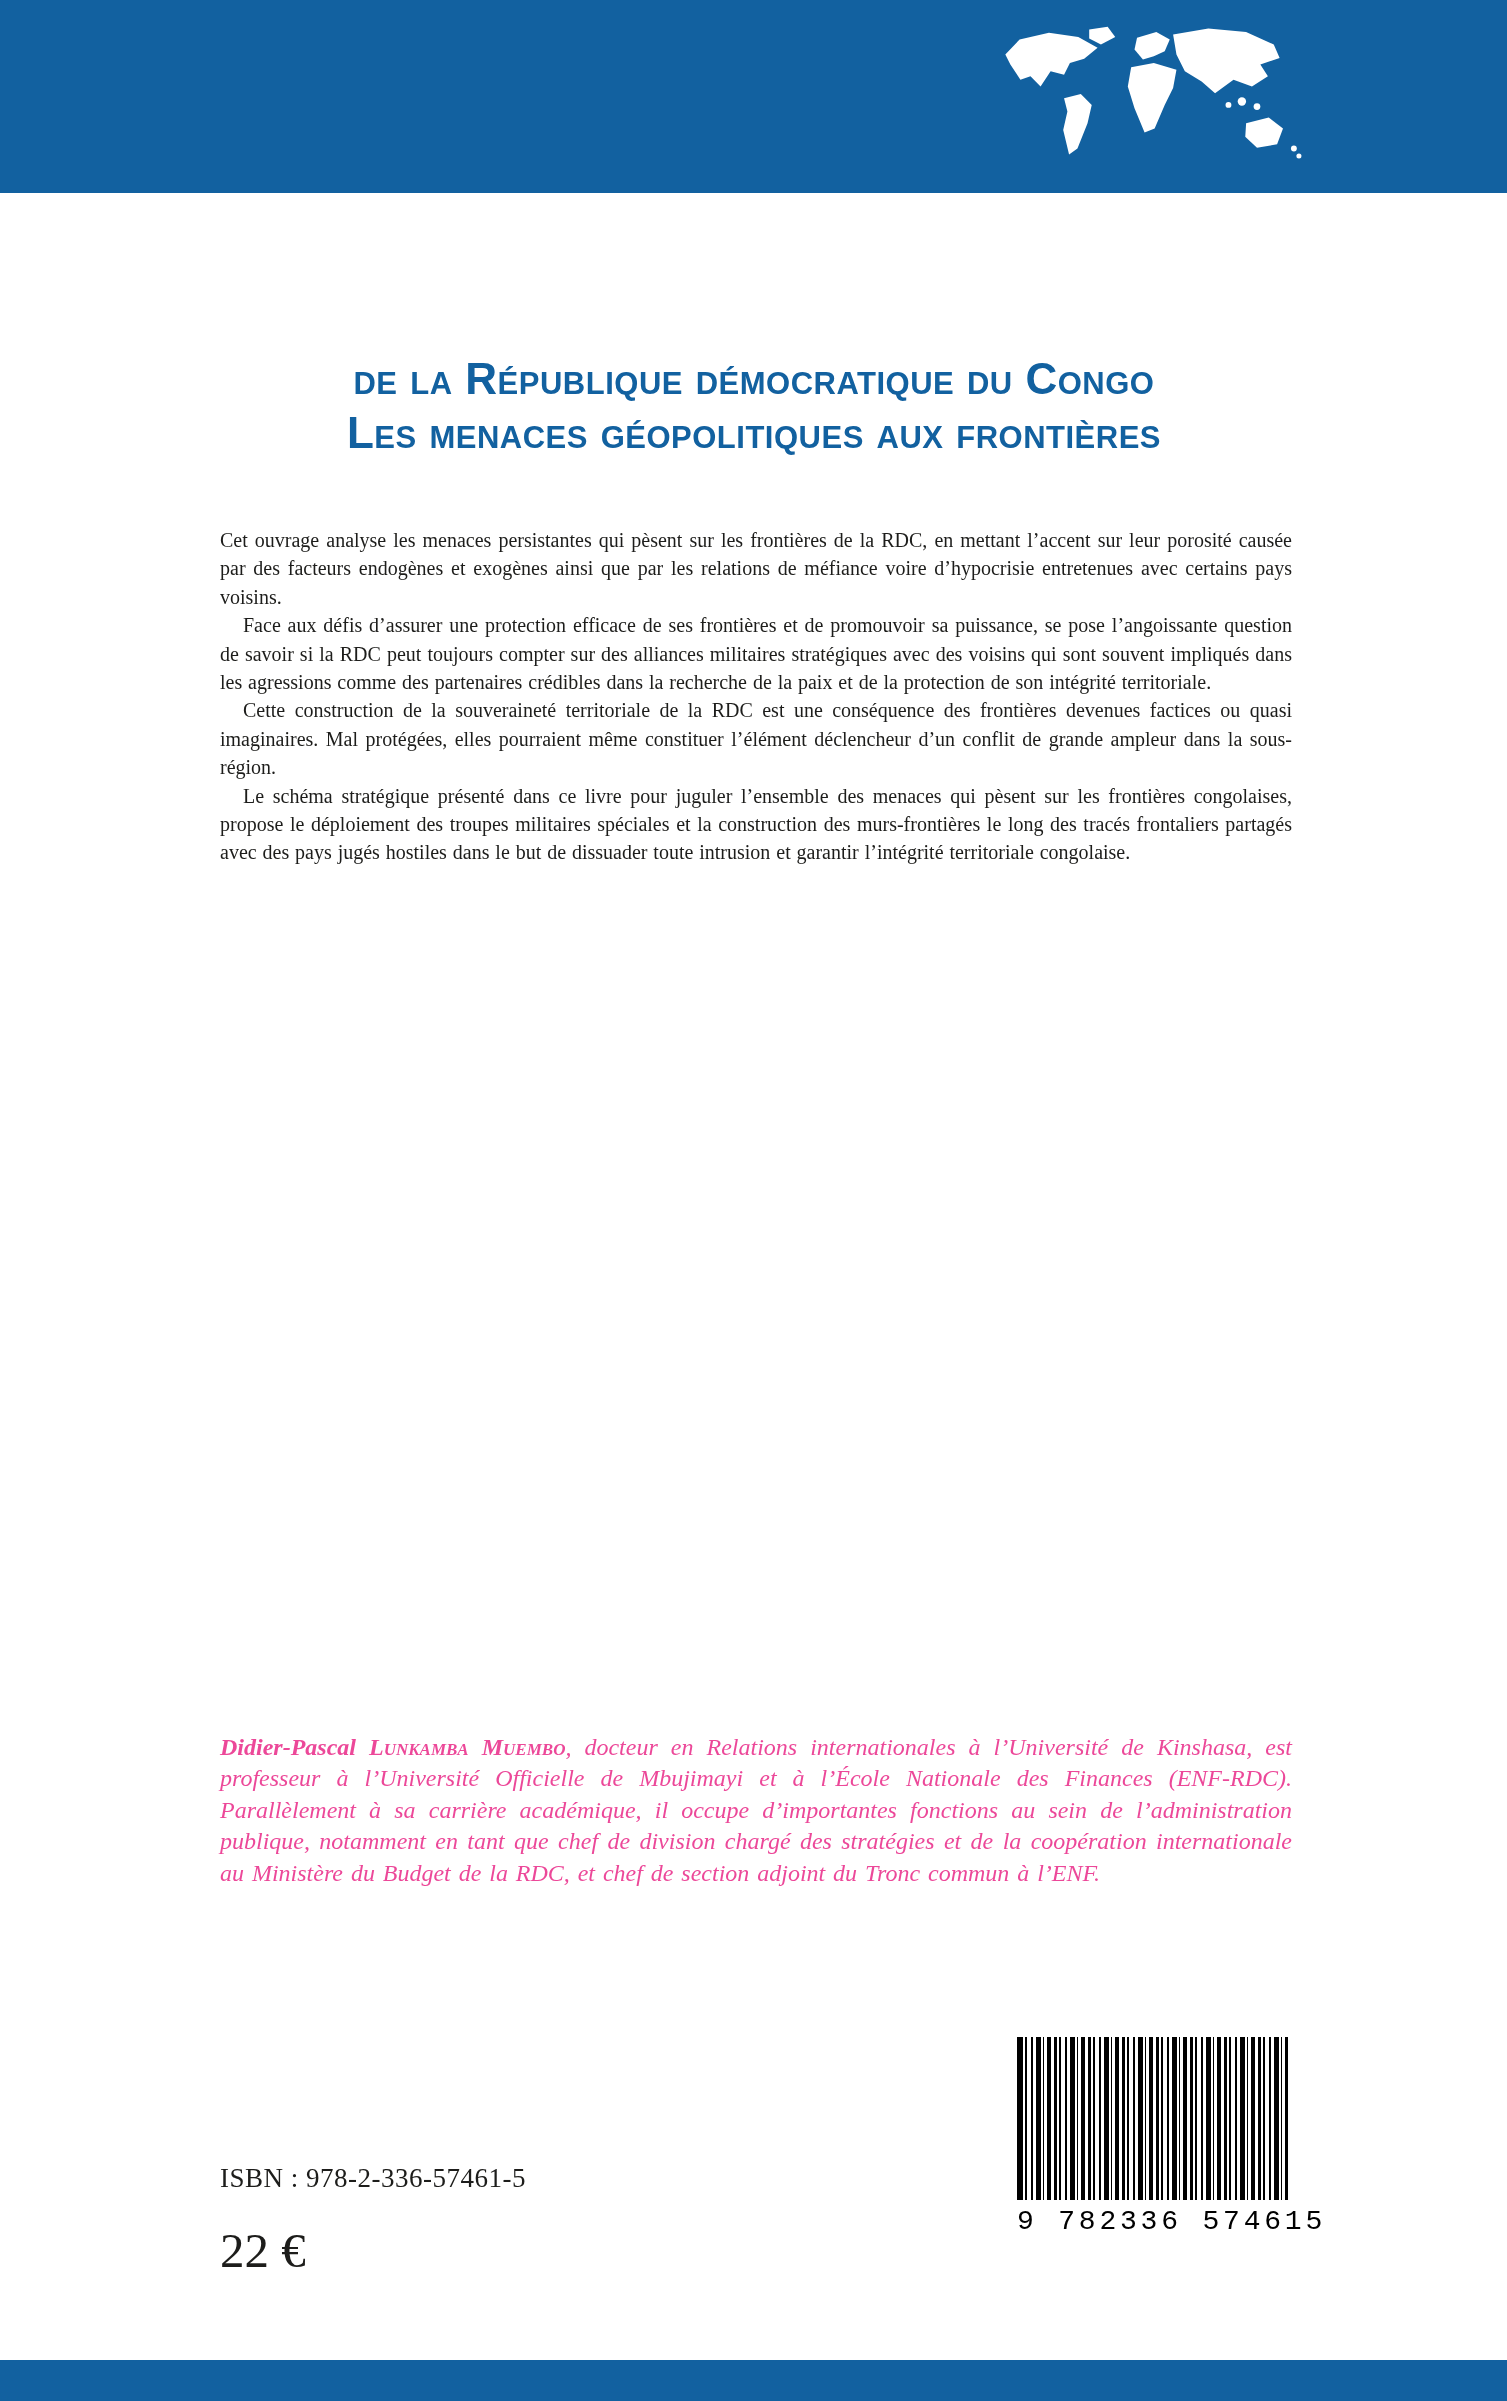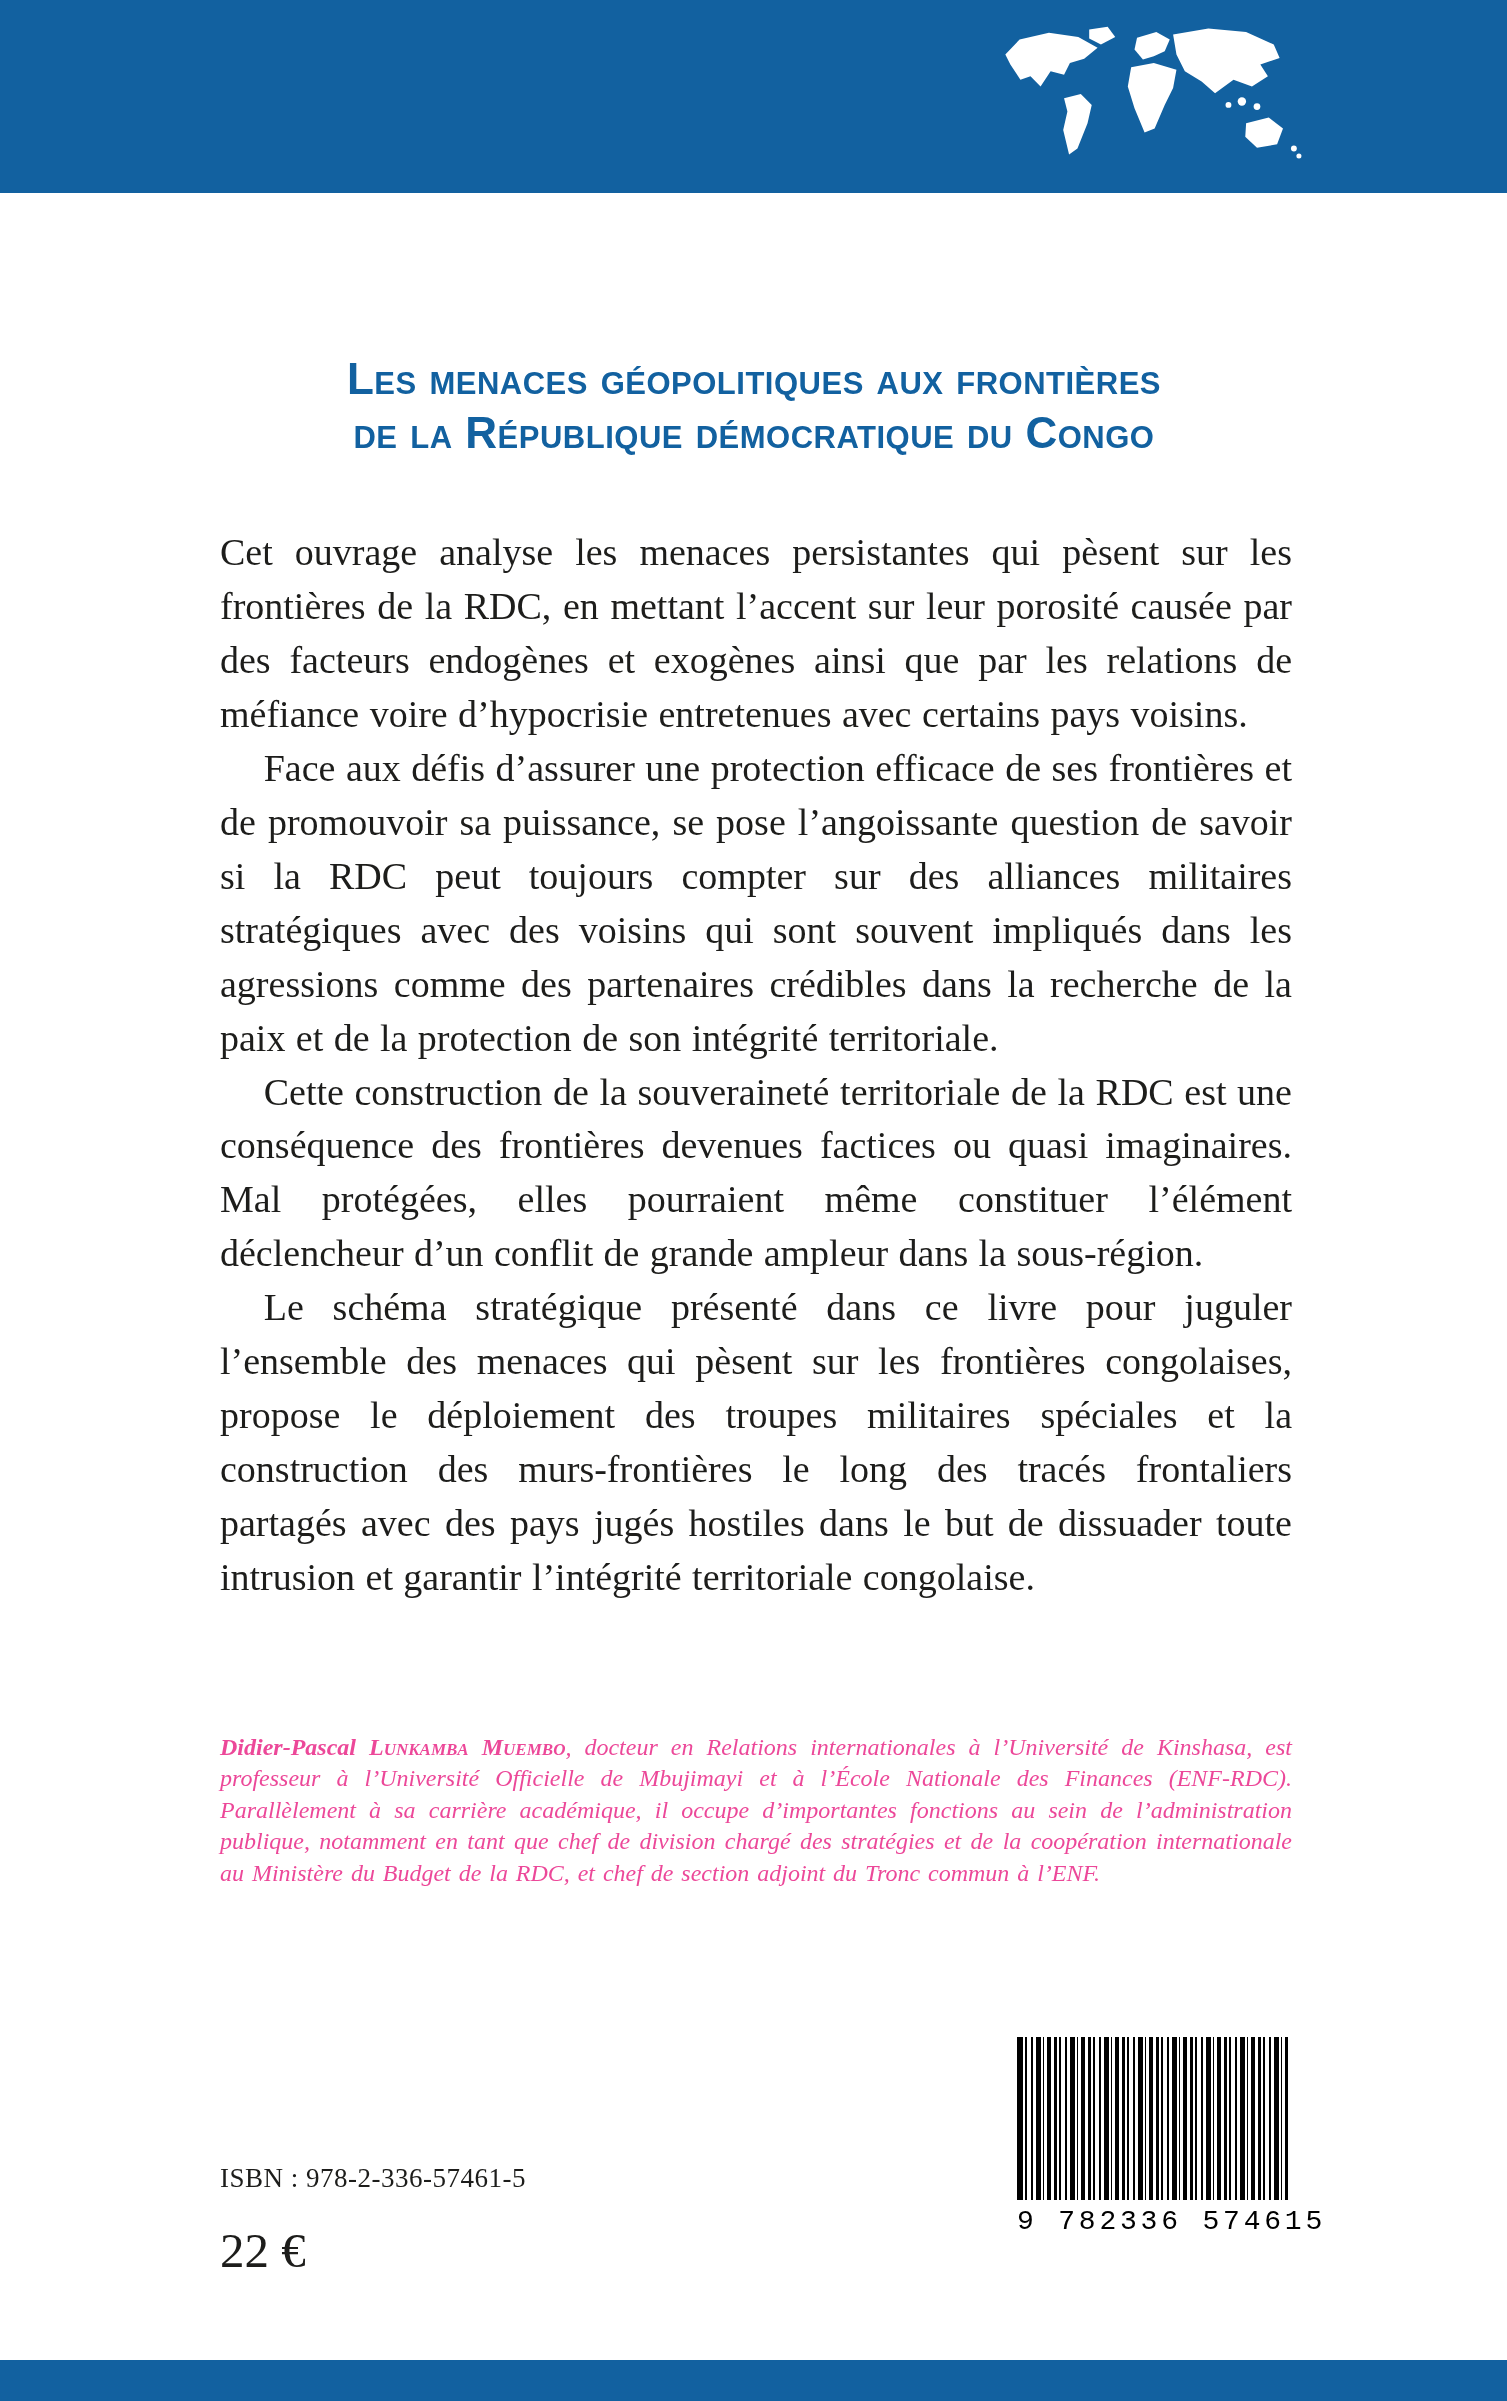--- a/index.html
+++ b/index.html
@@ -44,21 +44,21 @@
     font-size: 44px;
     line-height: 1.22;
     letter-spacing: 0.5px;
   }
 
   
   .synopsis {
     position: absolute;
     left: 220px; right: 216px;
     top: 526px;
-    font-size: 38px;
+    font-size: 20px;
     line-height: 1.42;
     color: #1d1d1b;
     text-align: justify;
     word-spacing: 0.9px;
   }
   .synopsis p { text-indent: 1.15em; }
   .synopsis p:first-child { text-indent: 0; }
 
   
   .bio {
@@ -153,22 +153,22 @@
 
         <path d="M305,122 L332,115 L349,128 L342,147 L318,151 L304,138 Z"></path>
 
         <circle cx="362" cy="152" r="3.5"></circle>
         <circle cx="368" cy="161" r="3"></circle>
       </g>
     </svg>
   </div>
 
   <div class="title-block">
+    <div>de la République démocratique du Congo</div>
     <div>Les menaces géopolitiques aux frontières</div>
-    <div>de la République démocratique du Congo</div>
   </div>
 
   <div class="synopsis">
     <p>Cet ouvrage analyse les menaces persistantes qui pèsent sur les frontières de la RDC, en mettant l’accent sur leur porosité causée par des facteurs endogènes et exogènes ainsi que par les relations de méfiance voire d’hypocrisie entretenues avec certains pays voisins.</p>
     <p>Face aux défis d’assurer une protection efficace de ses frontières et de promouvoir sa puissance, se pose l’angoissante question de savoir si la RDC peut toujours compter sur des alliances militaires stratégiques avec des voisins qui sont souvent impliqués dans les agressions comme des partenaires crédibles dans la recherche de la paix et de la protection de son intégrité territoriale.</p>
     <p>Cette construction de la souveraineté territoriale de la RDC est une conséquence des frontières devenues factices ou quasi imaginaires. Mal protégées, elles pourraient même constituer l’élément déclencheur d’un conflit de grande ampleur dans la sous-région.</p>
     <p>Le schéma stratégique présenté dans ce livre pour juguler l’ensemble des menaces qui pèsent sur les frontières congolaises, propose le déploiement des troupes militaires spéciales et la construction des murs-frontières le long des tracés frontaliers partagés avec des pays jugés hostiles dans le but de dissuader toute intrusion et garantir l’intégrité territoriale congolaise.</p>
   </div>
 
   <div class="bio">

